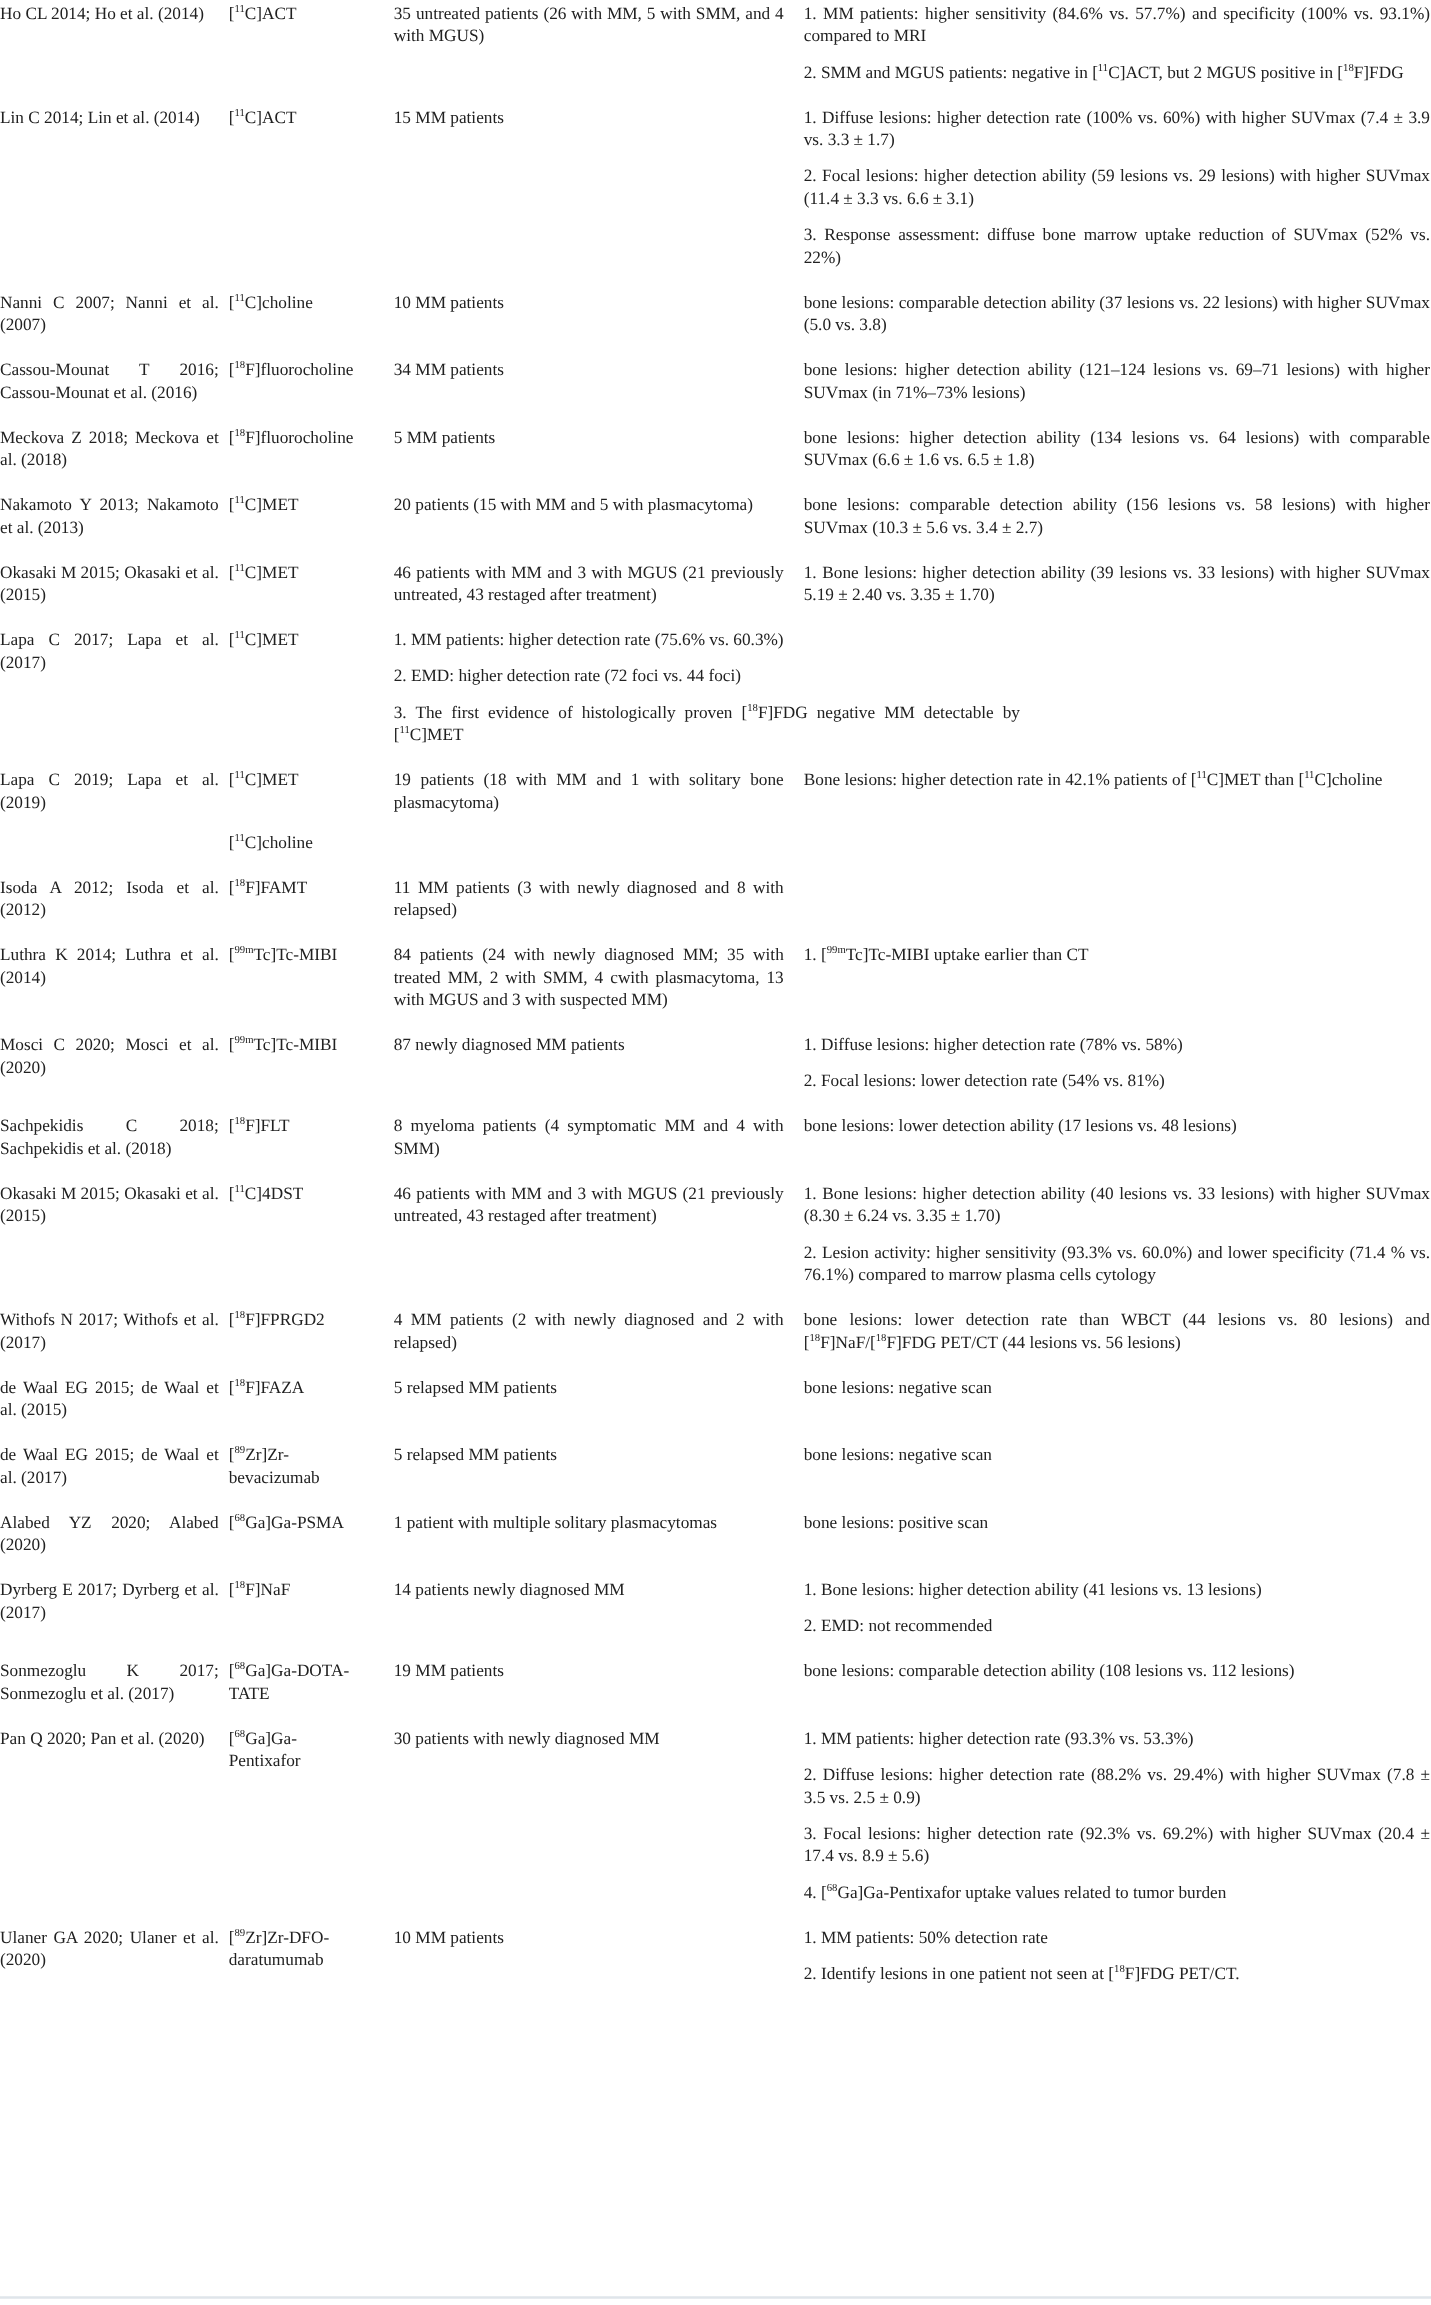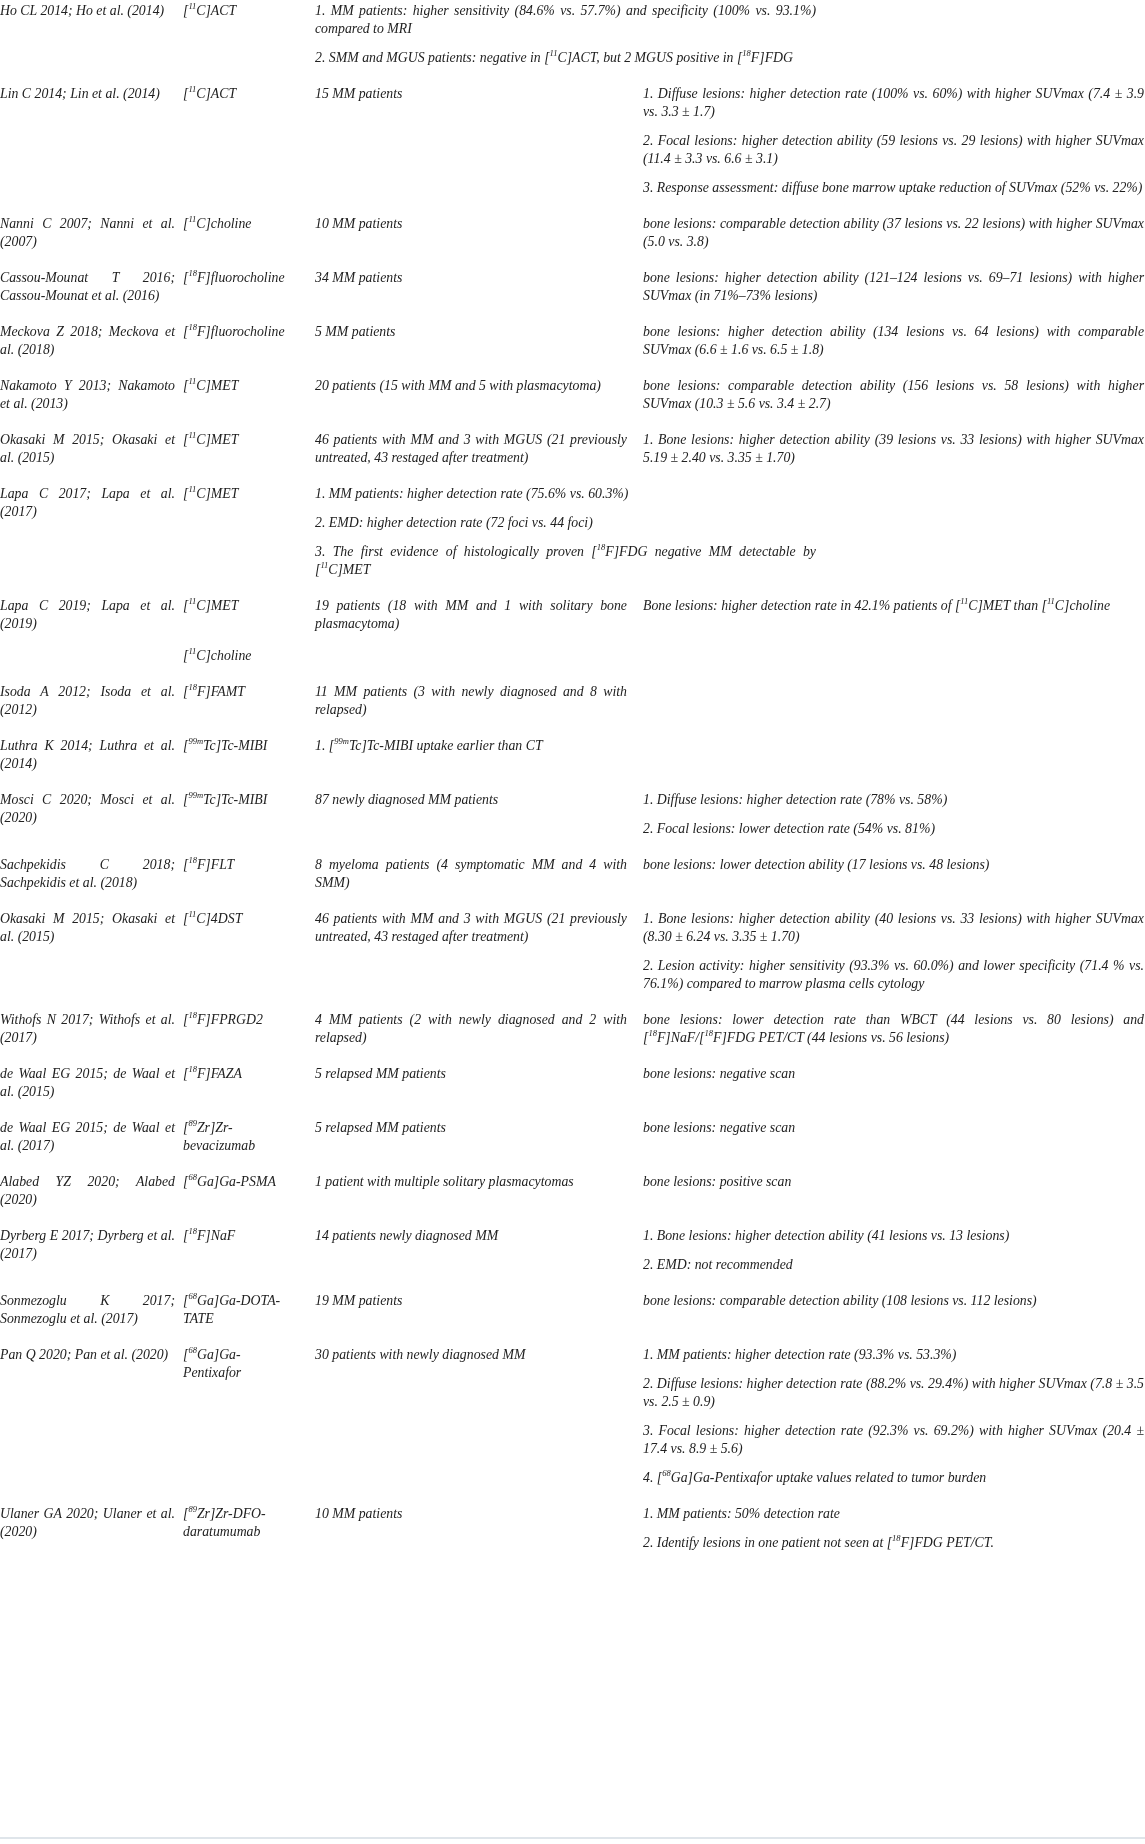--- a/index.html
+++ b/index.html
@@ -1,21 +1,21 @@
 <!DOCTYPE html>
 <html><head>
 <meta charset="utf-8">
 <style>
   html,body{margin:0;padding:0;}
   body{
     width:1145px;height:1844px;position:relative;overflow:hidden;
     background:#ffffff;color:#212121;
     font-family:"Liberation Serif","DejaVu Serif",serif;
   }
-  .table{padding-top:2px;font-style:italic;}
+  .table{padding-top:2px;}
   .row{display:flex;align-items:flex-start;margin-bottom:18px;}
   .cell{box-sizing:border-box;font-size:13.8px;line-height:18px;text-align:justify;}
   .c1{width:183px;padding-right:8px;}
   .c2{width:132px;padding-right:8px;}
   .c3{width:328px;padding-right:16px;}
   .c4{width:502px;padding-right:1px;}
   .finding{margin:0 0 11px 0;}
   .finding:last-child{margin-bottom:0;}
   .tracer-line.spaced{margin-top:32px;}
   sup{font-size:0.62em;line-height:0;vertical-align:super;}
@@ -23,20 +23,21 @@
 </style>
 </head>
 <body>
 
 <div class="table">
     <div class="row">
       <div class="cell c1">Ho CL 2014; Ho et al. (2014)</div>
       <div class="cell c2">
         <div class="tracer-line">[<sup>11</sup>C]ACT</div>
       </div>
+      <div class="cell c3">35 untreated patients (26 with MM, 5 with SMM, and 4 with MGUS)</div>
       <div class="cell c4">
         <p class="finding">1. MM patients: higher sensitivity (84.6% vs. 57.7%) and specificity (100% vs. 93.1%) compared to MRI</p>
         <p class="finding">2. SMM and MGUS patients: negative in [<sup>11</sup>C]ACT, but 2 MGUS positive in [<sup>18</sup>F]FDG</p>
       </div>
     </div>
     <div class="row">
       <div class="cell c1">Lin C 2014; Lin et al. (2014)</div>
       <div class="cell c2">
         <div class="tracer-line">[<sup>11</sup>C]ACT</div>
       </div>
@@ -124,20 +125,21 @@
       <div class="cell c2">
         <div class="tracer-line">[<sup>18</sup>F]FAMT</div>
       </div>
       <div class="cell c3">11 MM patients (3 with newly diagnosed and 8 with relapsed)</div>
     </div>
     <div class="row">
       <div class="cell c1">Luthra K 2014; Luthra et al. (2014)</div>
       <div class="cell c2">
         <div class="tracer-line">[<sup>99m</sup>Tc]Tc-MIBI</div>
       </div>
+      <div class="cell c3">84 patients (24 with newly diagnosed MM; 35 with treated MM, 2 with SMM, 4 cwith plasmacytoma, 13 with MGUS and 3 with suspected MM)</div>
       <div class="cell c4">
         <p class="finding">1. [<sup>99m</sup>Tc]Tc-MIBI uptake earlier than CT</p>
       </div>
     </div>
     <div class="row">
       <div class="cell c1">Mosci C 2020; Mosci et al. (2020)</div>
       <div class="cell c2">
         <div class="tracer-line">[<sup>99m</sup>Tc]Tc-MIBI</div>
       </div>
       <div class="cell c3">87 newly diagnosed MM patients</div>

